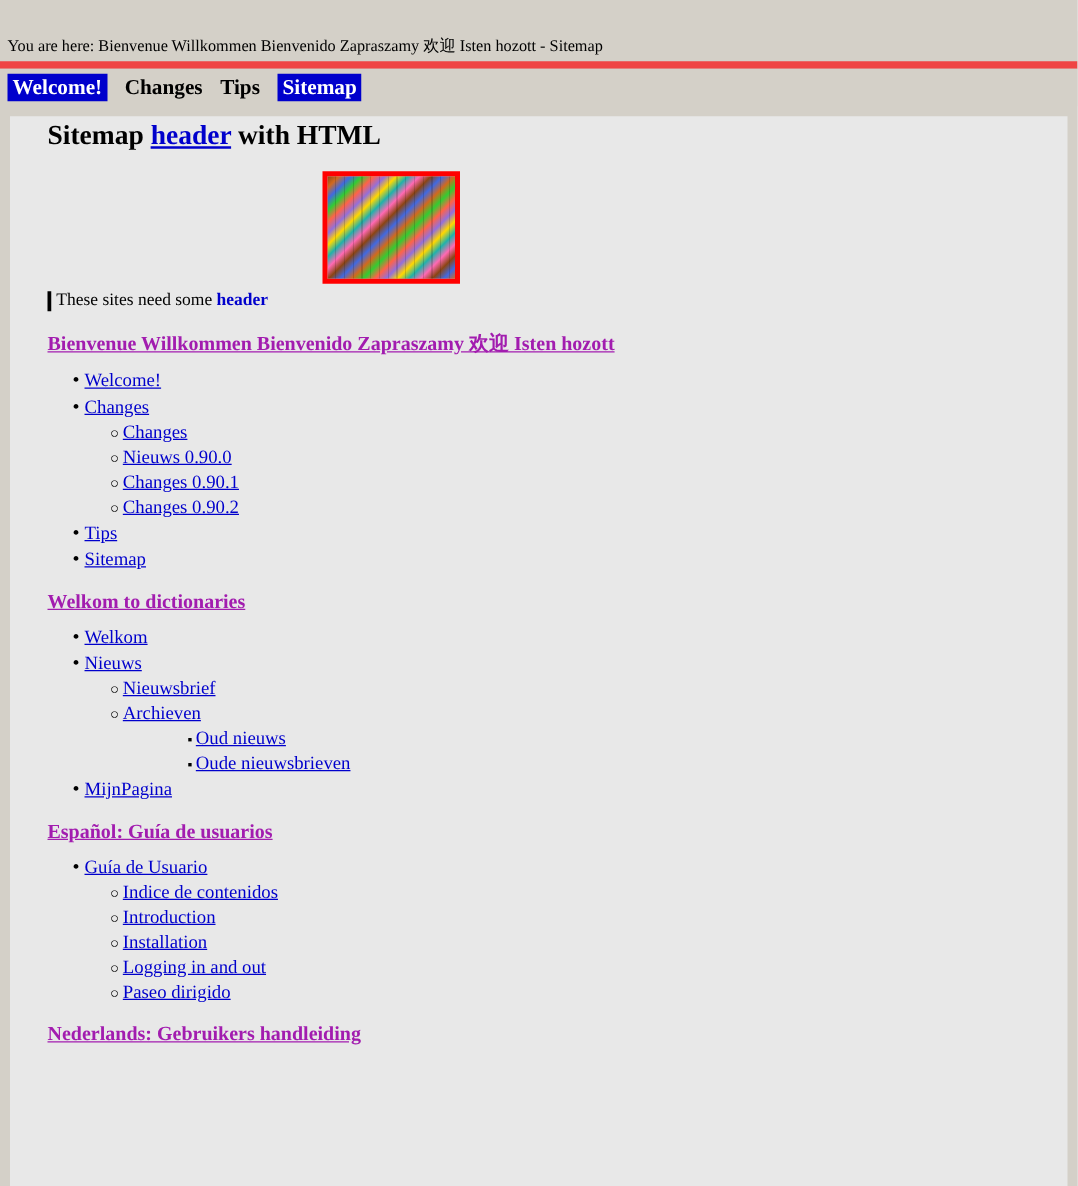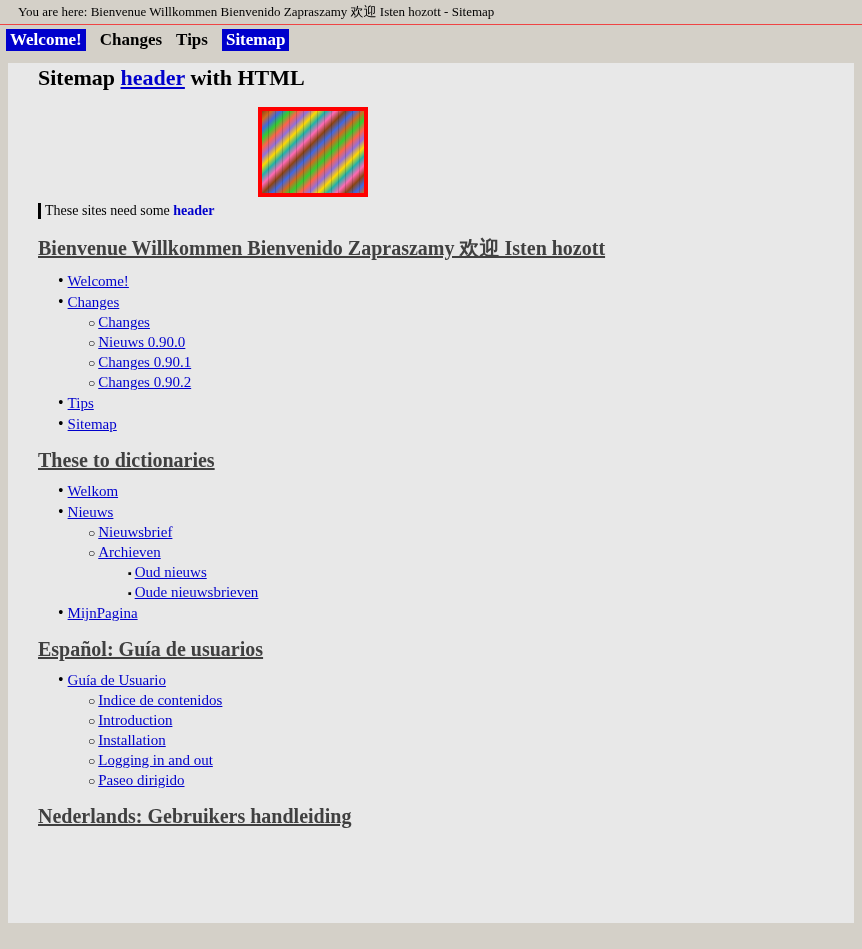--- a/index.html
+++ b/index.html
@@ -4,23 +4,24 @@
   <style>
     * { margin: 0; padding: 0; box-sizing: border-box; }
     body {
       font-family: Times New Roman, serif;
       font-size: 16px;
       background: #d4d0c8;
       color: #000;
     }
     #breadcrumb-bar {
       background: #d4d0c8;
-      border-bottom: 1px solid #ef4444;
-      padding: 3px 18px;
+      border-bottom: 6px solid #ef4444;
+      padding: 3px 6px;
       font-size: 13px;
+      margin-top: 25px;
     }
     #nav-bar {
       background: #d4d0c8;
       padding: 4px 6px;
       display: flex;
       align-items: center;
       gap: 14px;
     }
     .nav-item {
       font-size: 17px;
@@ -81,23 +82,23 @@
       color: #000;
       margin-bottom: 12px;
       border-left: 3px solid #000;
       padding-left: 4px;
     }
     .order-text .order-link {
       color: #0000cc;
       font-weight: bold;
     }
     .section-heading {
-      font-size: 20px;
-      font-weight: bold;
-      color: #404040;
+      font-size: 16px;
+      font-weight: bold;
+      color: #a21caf;
       text-decoration: underline;
       margin: 16px 0 10px 0;
       cursor: pointer;
     }
     ul.nav-list {
       list-style: none;
       margin-left: 20px;
     }
     ul.nav-list > li {
       margin: 3px 0;
@@ -118,21 +119,21 @@
     ul.sub-list > li {
       margin: 2px 0;
     }
     ul.sub-list > li::before {
       content: '○ ';
       color: #000;
       font-size: 12px;
     }
     ul.sub-sub-list {
       list-style: none;
-      margin-left: 40px;
+      margin-left: 62px;
     }
     ul.sub-sub-list > li {
       margin: 2px 0;
     }
     ul.sub-sub-list > li::before {
       content: '▪ ';
       color: #000;
       font-size: 11px;
     }
     ul.sub-sub-list a {
@@ -177,21 +178,21 @@
         <li><a>Changes</a></li>
         <li><a>Nieuws 0.90.0</a></li>
         <li><a>Changes 0.90.1</a></li>
         <li><a>Changes 0.90.2</a></li>
       </ul>
     </li>
     <li><a>Tips</a></li>
     <li><a>Sitemap</a></li>
   </ul>
 
-  <div class="section-heading">These to dictionaries</div>
+  <div class="section-heading">Welkom to dictionaries</div>
   <ul class="nav-list">
     <li><a>Welkom</a></li>
     <li><a>Nieuws</a>
       <ul class="sub-list">
         <li><a>Nieuwsbrief</a></li>
         <li><a>Archieven</a>
           <ul class="sub-sub-list">
             <li><a>Oud nieuws</a></li>
             <li><a>Oude nieuwsbrieven</a></li>
           </ul>

